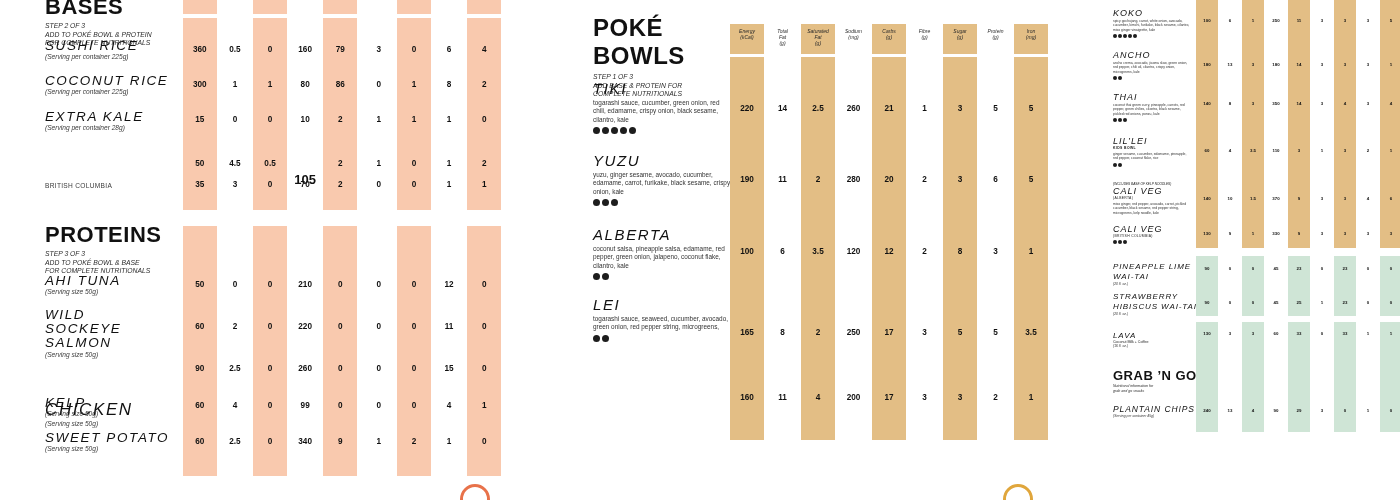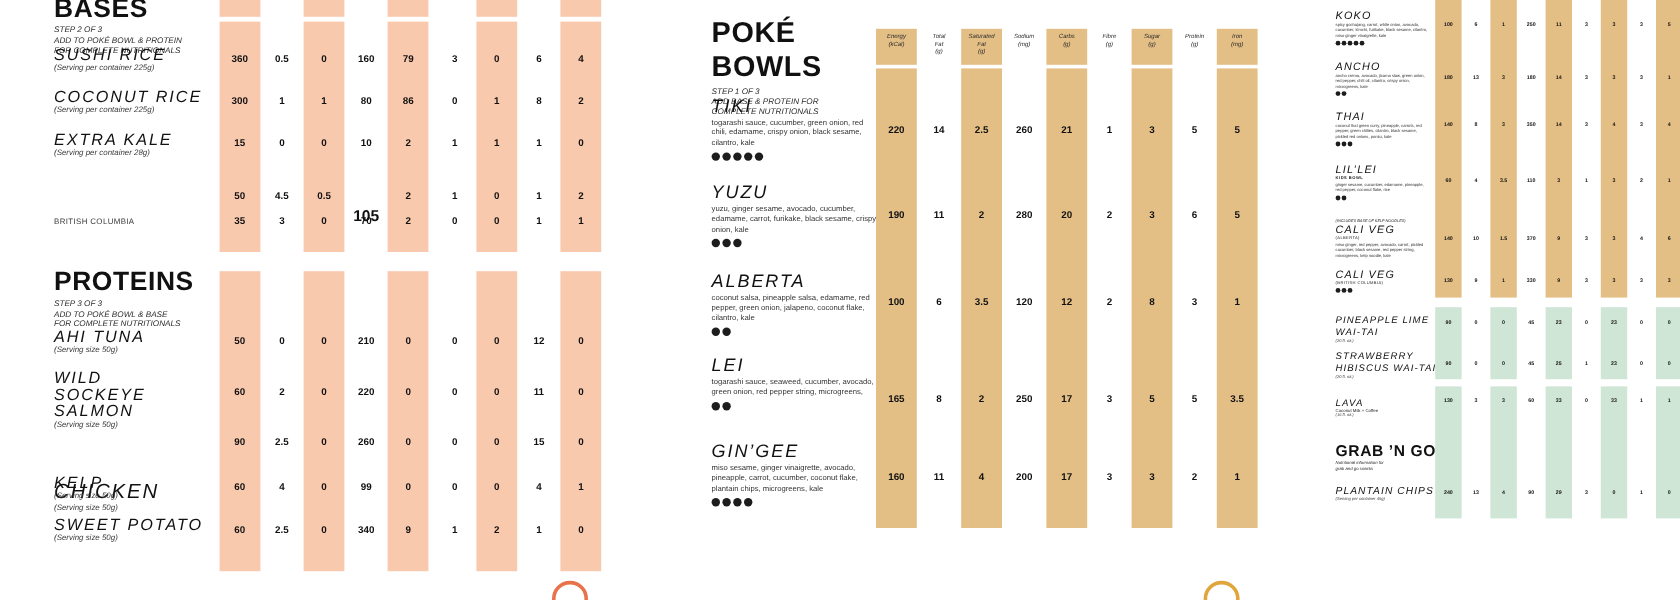--- a/index.html
+++ b/index.html
@@ -320,30 +320,20 @@
 
   <div style="position:absolute; left:13px; top:296px; width:140px;">
     <div class="item-name" style="font-size:15px;">LEI</div>
     <div class="item-desc" style="font-size:6.4px; margin-top:2px;">togarashi sauce, seaweed, cucumber, avocado, green onion, red pepper string, microgreens,</div>
     <div class="badges">
       <span class="badge"></span>
         <span class="badge"></span>
     </div>
   </div>
 
-  <div style="position:absolute; left:13px; top:368px; width:140px;">
-    <div class="item-name" style="font-size:15px;">GIN’GEE</div>
-    <div class="item-desc" style="font-size:6.4px; margin-top:2px;">miso sesame, ginger vinaigrette, avocado, pineapple, carrot, cucumber, coconut flake, plantain chips, microgreens, kale</div>
-    <div class="badges">
-      <span class="badge"></span>
-        <span class="badge"></span>
-        <span class="badge"></span>
-        <span class="badge"></span>
-    </div>
-  </div>
 
   <div class="cols" style="left: 150px; width: 318px;">
       <div class="col" style="width: 34px; margin-right: 1.5px;">
         <div class="band" style="top: 24px; height: 30px; background: rgb(227, 190, 133);"></div>
         <div class="hdr-cell" style="top: 29px; font-size: 5px;">Energy<br>(kCal)</div>
         <div class="band" style="top: 57px; height: 383px; background: rgb(227, 190, 133);"></div>
         <div class="val" style="top: 104px; font-size: 8.2px;">220</div>
         <div class="val" style="top: 175px; font-size: 8.2px;">190</div>
         <div class="val" style="top: 247px; font-size: 8.2px;">100</div>
         <div class="val" style="top: 328px; font-size: 8.2px;">165</div>

